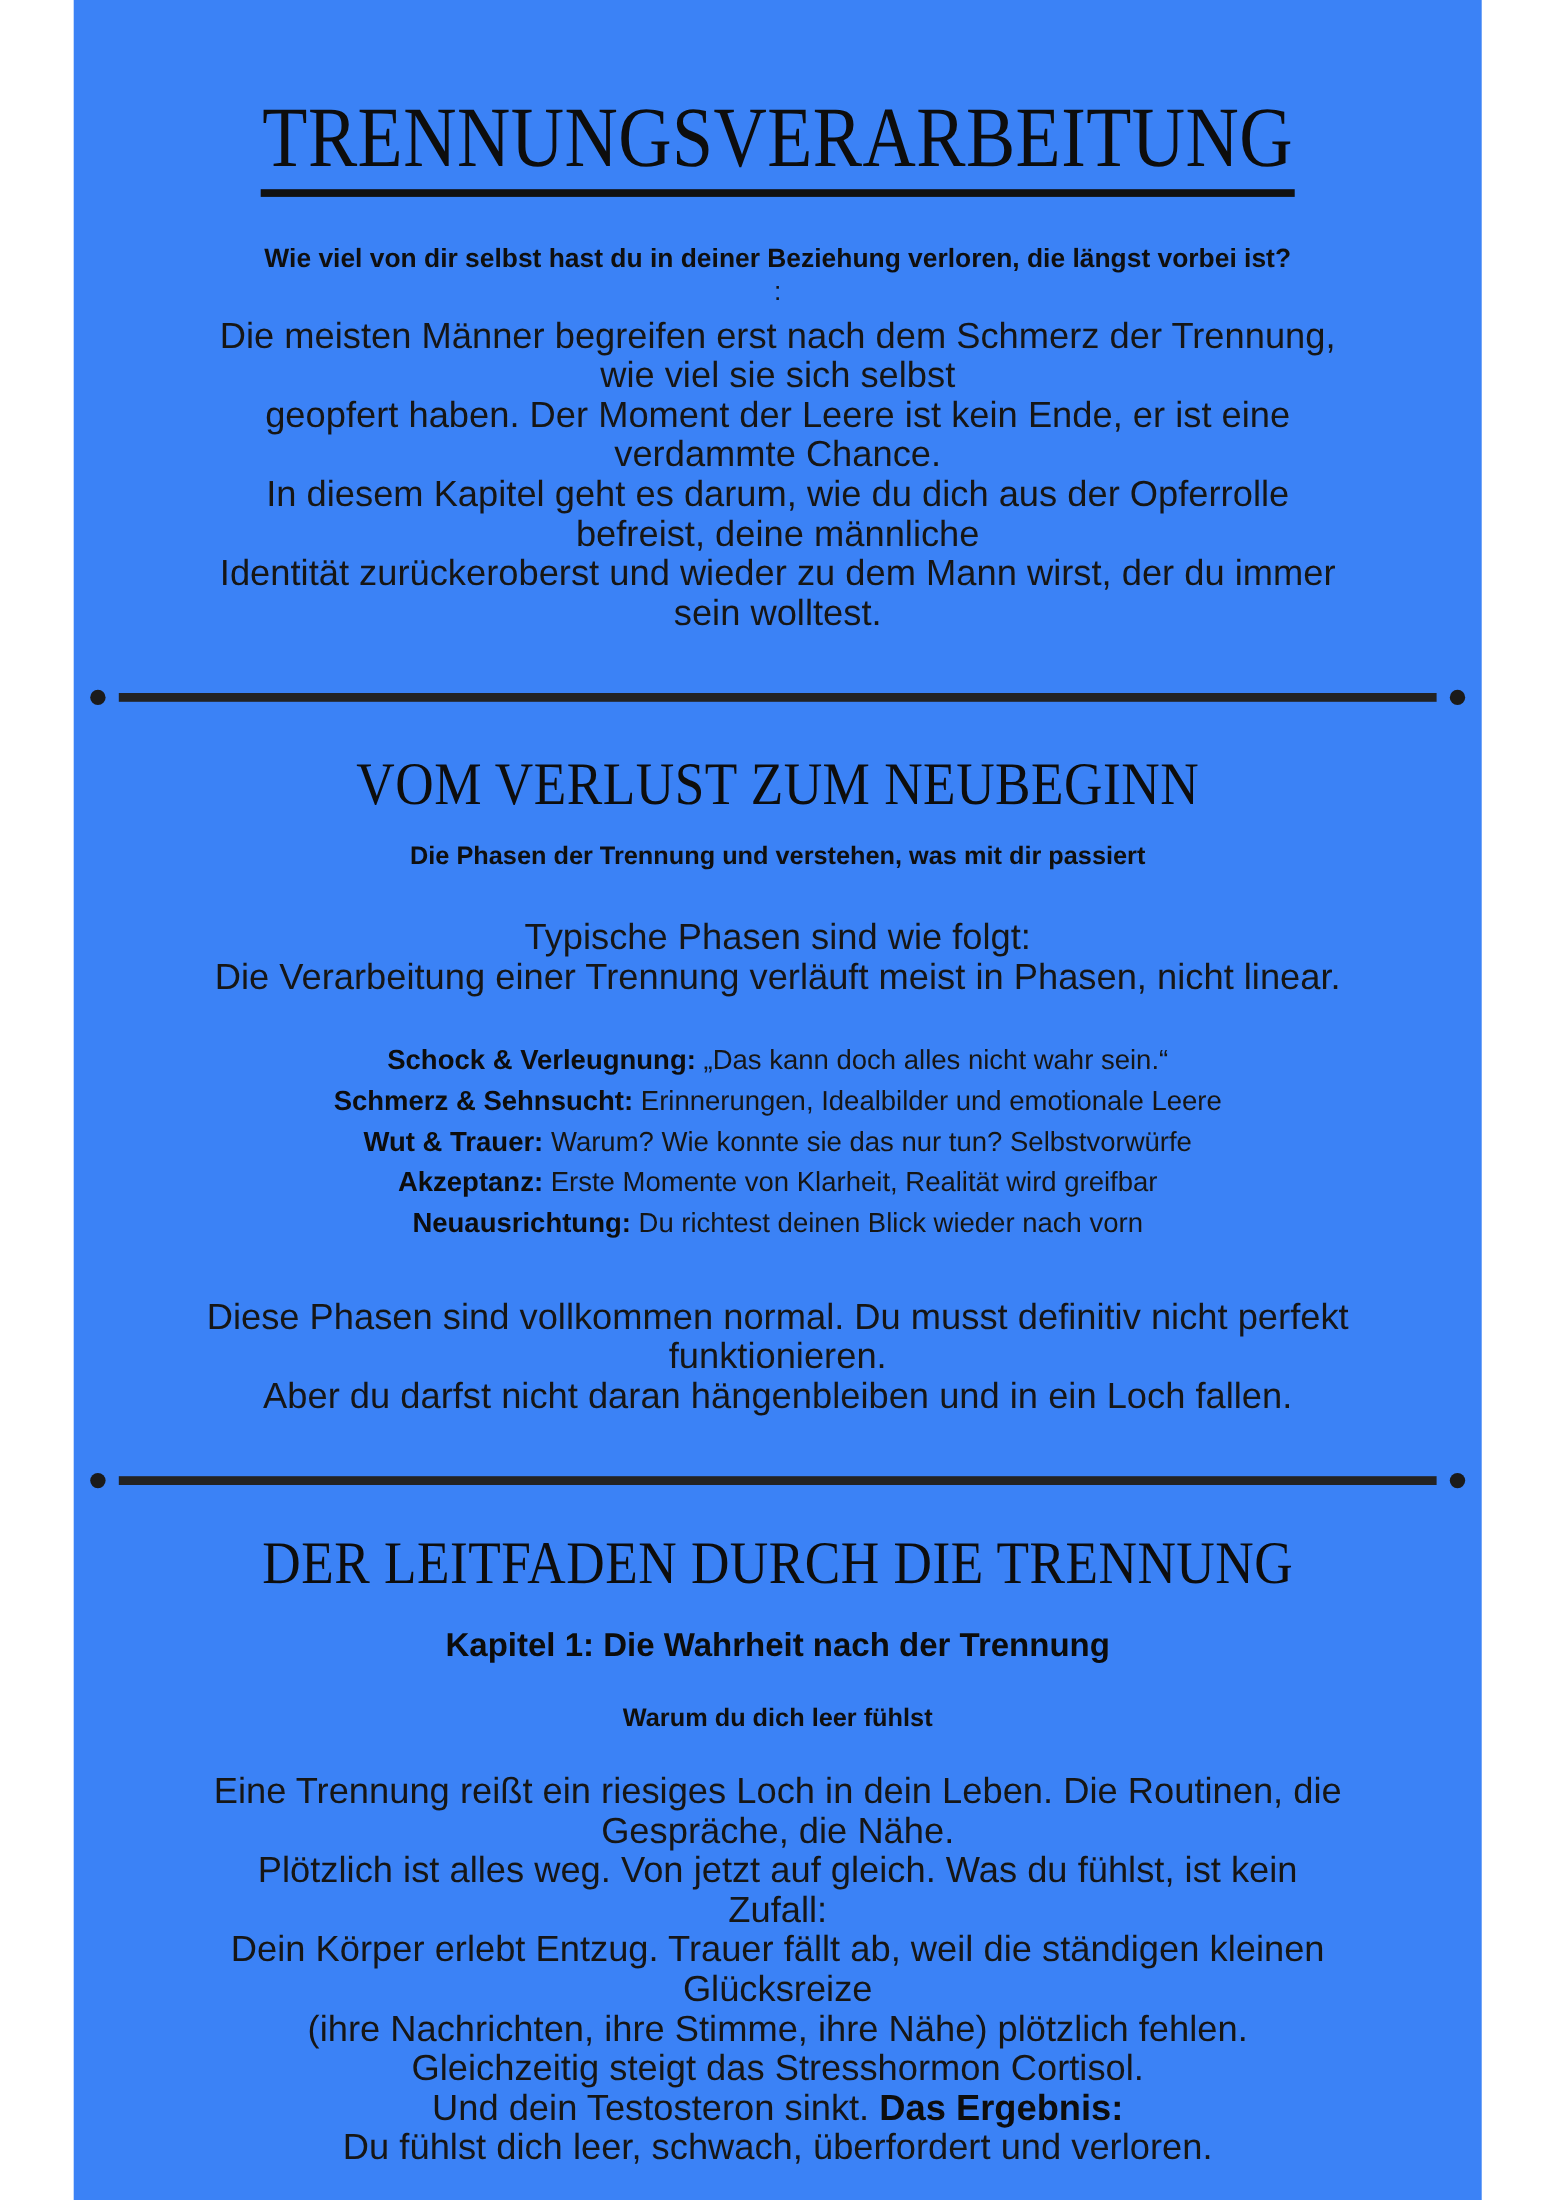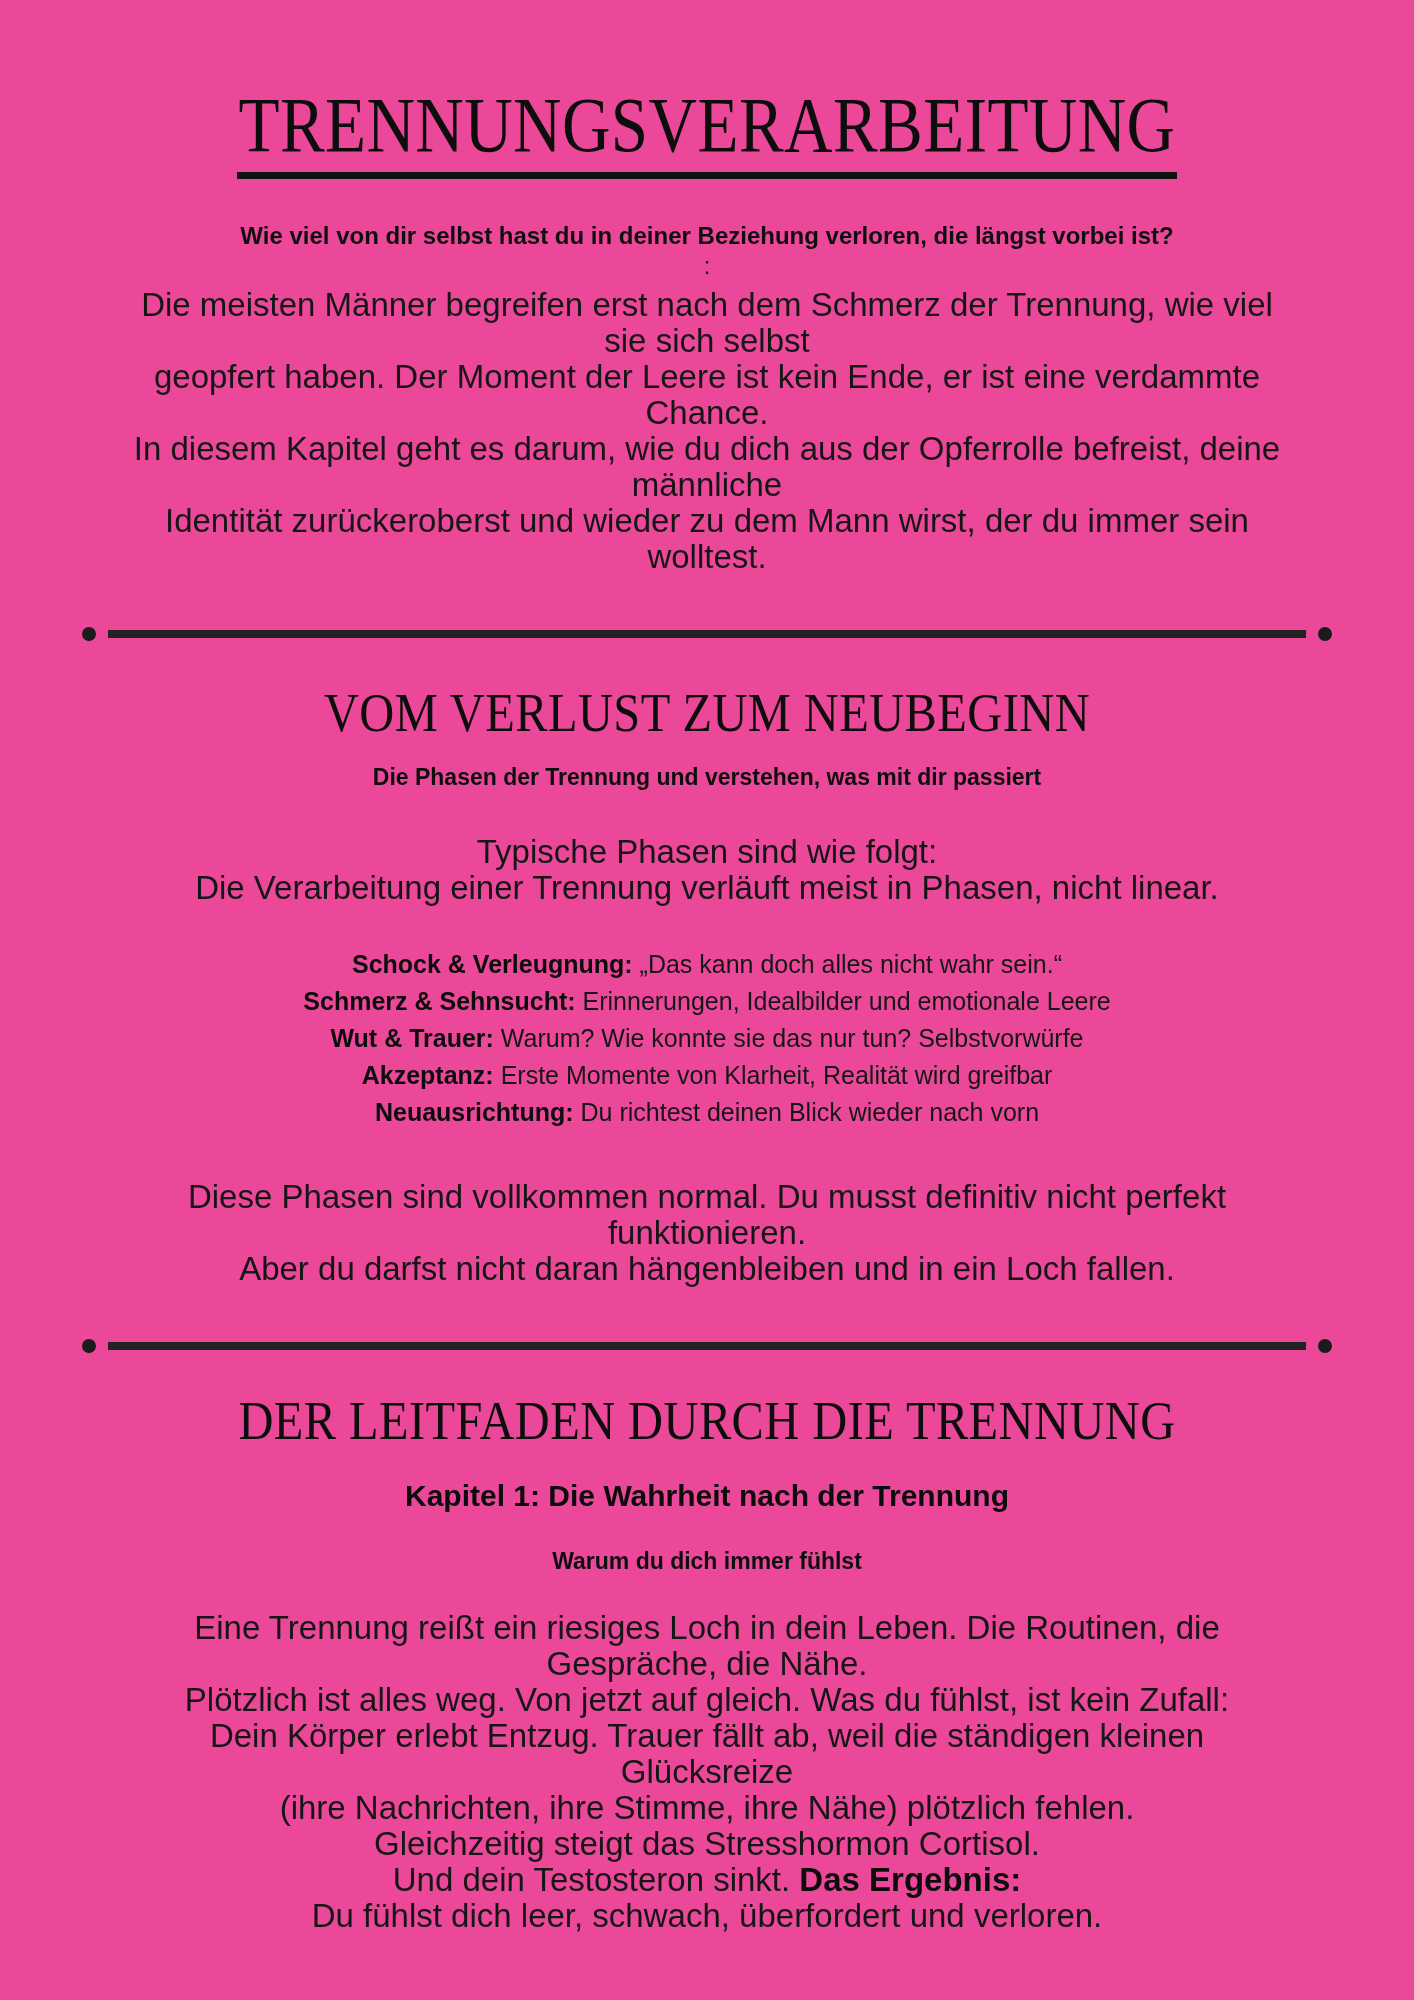--- a/index.html
+++ b/index.html
@@ -4,24 +4,24 @@
 <title>Trennungsverarbeitung</title>
 <style>
   html, body {
     margin: 0;
     padding: 0;
     background: #ffffff;
   }
 
   .page {
     position: relative;
-    width: 1414px;
+    width: 1280px;
     height: 2000px;
     margin: 0 auto;
-    background: #ec4899;
+    background: #3b82f6;
     color: #111111;
     font-family: "Liberation Sans", "DejaVu Sans", sans-serif;
     overflow: hidden;
     box-sizing: border-box;
   }
 
   
   .display {
     font-family: "Liberation Serif", "DejaVu Serif", serif;
     font-weight: 400;
@@ -241,21 +241,21 @@
   <div class="spacer-36"></div>
 
   <h2 class="display section-heading">DER LEITFADEN DURCH DIE TRENNUNG</h2>
 
   <div class="spacer-28"></div>
 
   <p class="chapter-bold">Kapitel 1: Die Wahrheit nach der Trennung</p>
 
   <div class="spacer-28"></div>
 
-  <p class="sub-bold">Warum du dich immer fühlst</p>
+  <p class="sub-bold">Warum du dich leer fühlst</p>
 
   <div class="spacer-32"></div>
 
   <div class="body-block">
     <p>Eine Trennung reißt ein riesiges Loch in dein Leben. Die Routinen, die Gespräche, die Nähe.</p>
     <p>Plötzlich ist alles weg. Von jetzt auf gleich. Was du fühlst, ist kein Zufall:</p>
     <p>Dein Körper erlebt Entzug. Trauer fällt ab, weil die ständigen kleinen Glücksreize</p>
     <p>(ihre Nachrichten, ihre Stimme, ihre Nähe) plötzlich fehlen.</p>
     <p>Gleichzeitig steigt das Stresshormon Cortisol.</p>
     <p>

